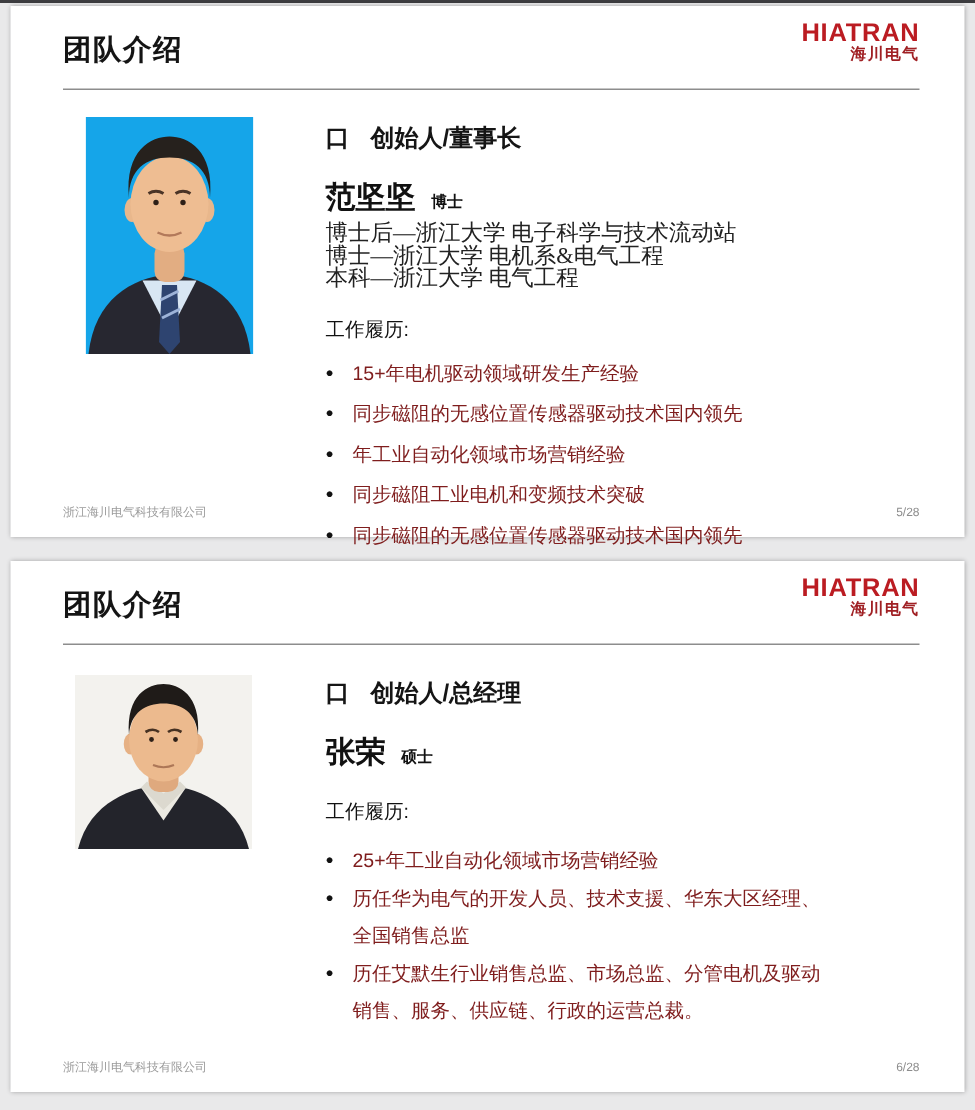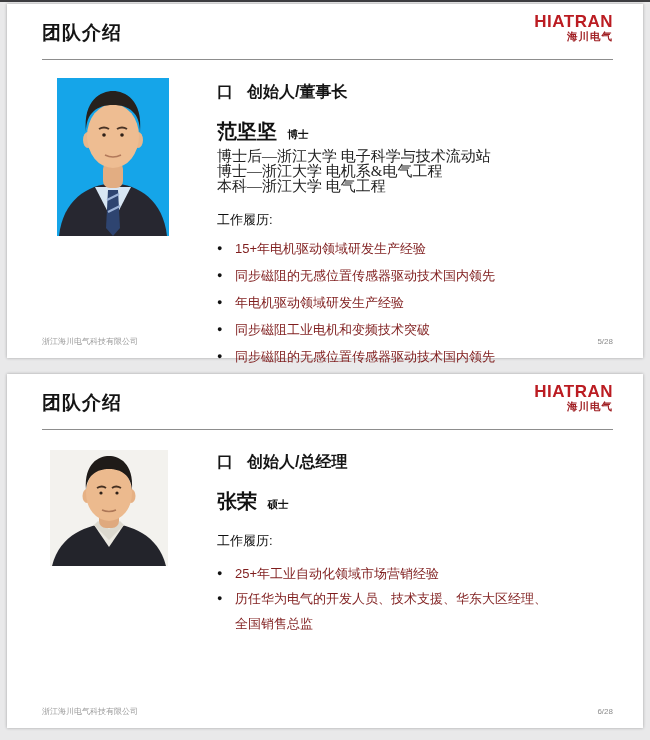--- a/index.html
+++ b/index.html
@@ -104,21 +104,21 @@
     </div>
     <div class="edu">
       <div>博士后—浙江大学 电子科学与技术流动站</div>
       <div>博士—浙江大学 电机系&amp;电气工程</div>
       <div>本科—浙江大学 电气工程</div>
     </div>
     <h3 class="work-header">工作履历:</h3>
     <ul class="work">
       <li>15+年电机驱动领域研发生产经验</li>
       <li>同步磁阻的无感位置传感器驱动技术国内领先</li>
-      <li>年电机驱动领域研发生产经验</li>
+      <li>年工业自动化领域市场营销经验</li>
       <li>同步磁阻工业电机和变频技术突破</li>
       <li>同步磁阻的无感位置传感器驱动技术国内领先</li>
     </ul>
   </div>
 
   <footer class="slide-footer">
     <span>浙江海川电气科技有限公司</span>
     <span class="page-num">5/28</span>
   </footer>
 </section>
@@ -157,20 +157,21 @@
       <span>创始人/总经理</span>
     </h2>
     <div class="name-line">
       <span class="name">张荣</span>
       <span class="degree">硕士</span>
     </div>
     <h3 class="work-header">工作履历:</h3>
     <ul class="work">
       <li>25+年工业自动化领域市场营销经验</li>
       <li>历任华为电气的开发人员、技术支援、华东大区经理、全国销售总监</li>
+      <li>历任艾默生行业销售总监、市场总监、分管电机及驱动销售、服务、供应链、行政的运营总裁。</li>
     </ul>
   </div>
 
   <footer class="slide-footer">
     <span>浙江海川电气科技有限公司</span>
     <span class="page-num">6/28</span>
   </footer>
 </section>
 
 </body></html>

